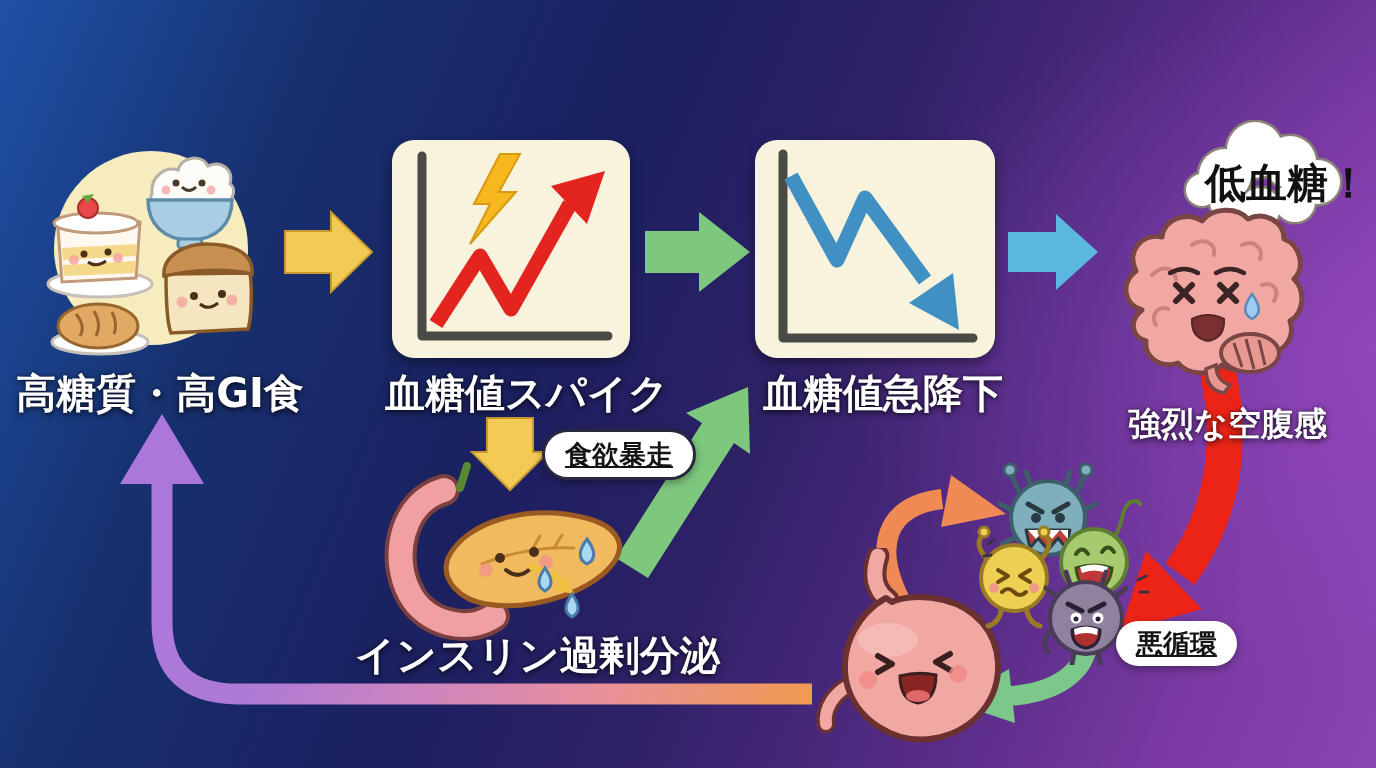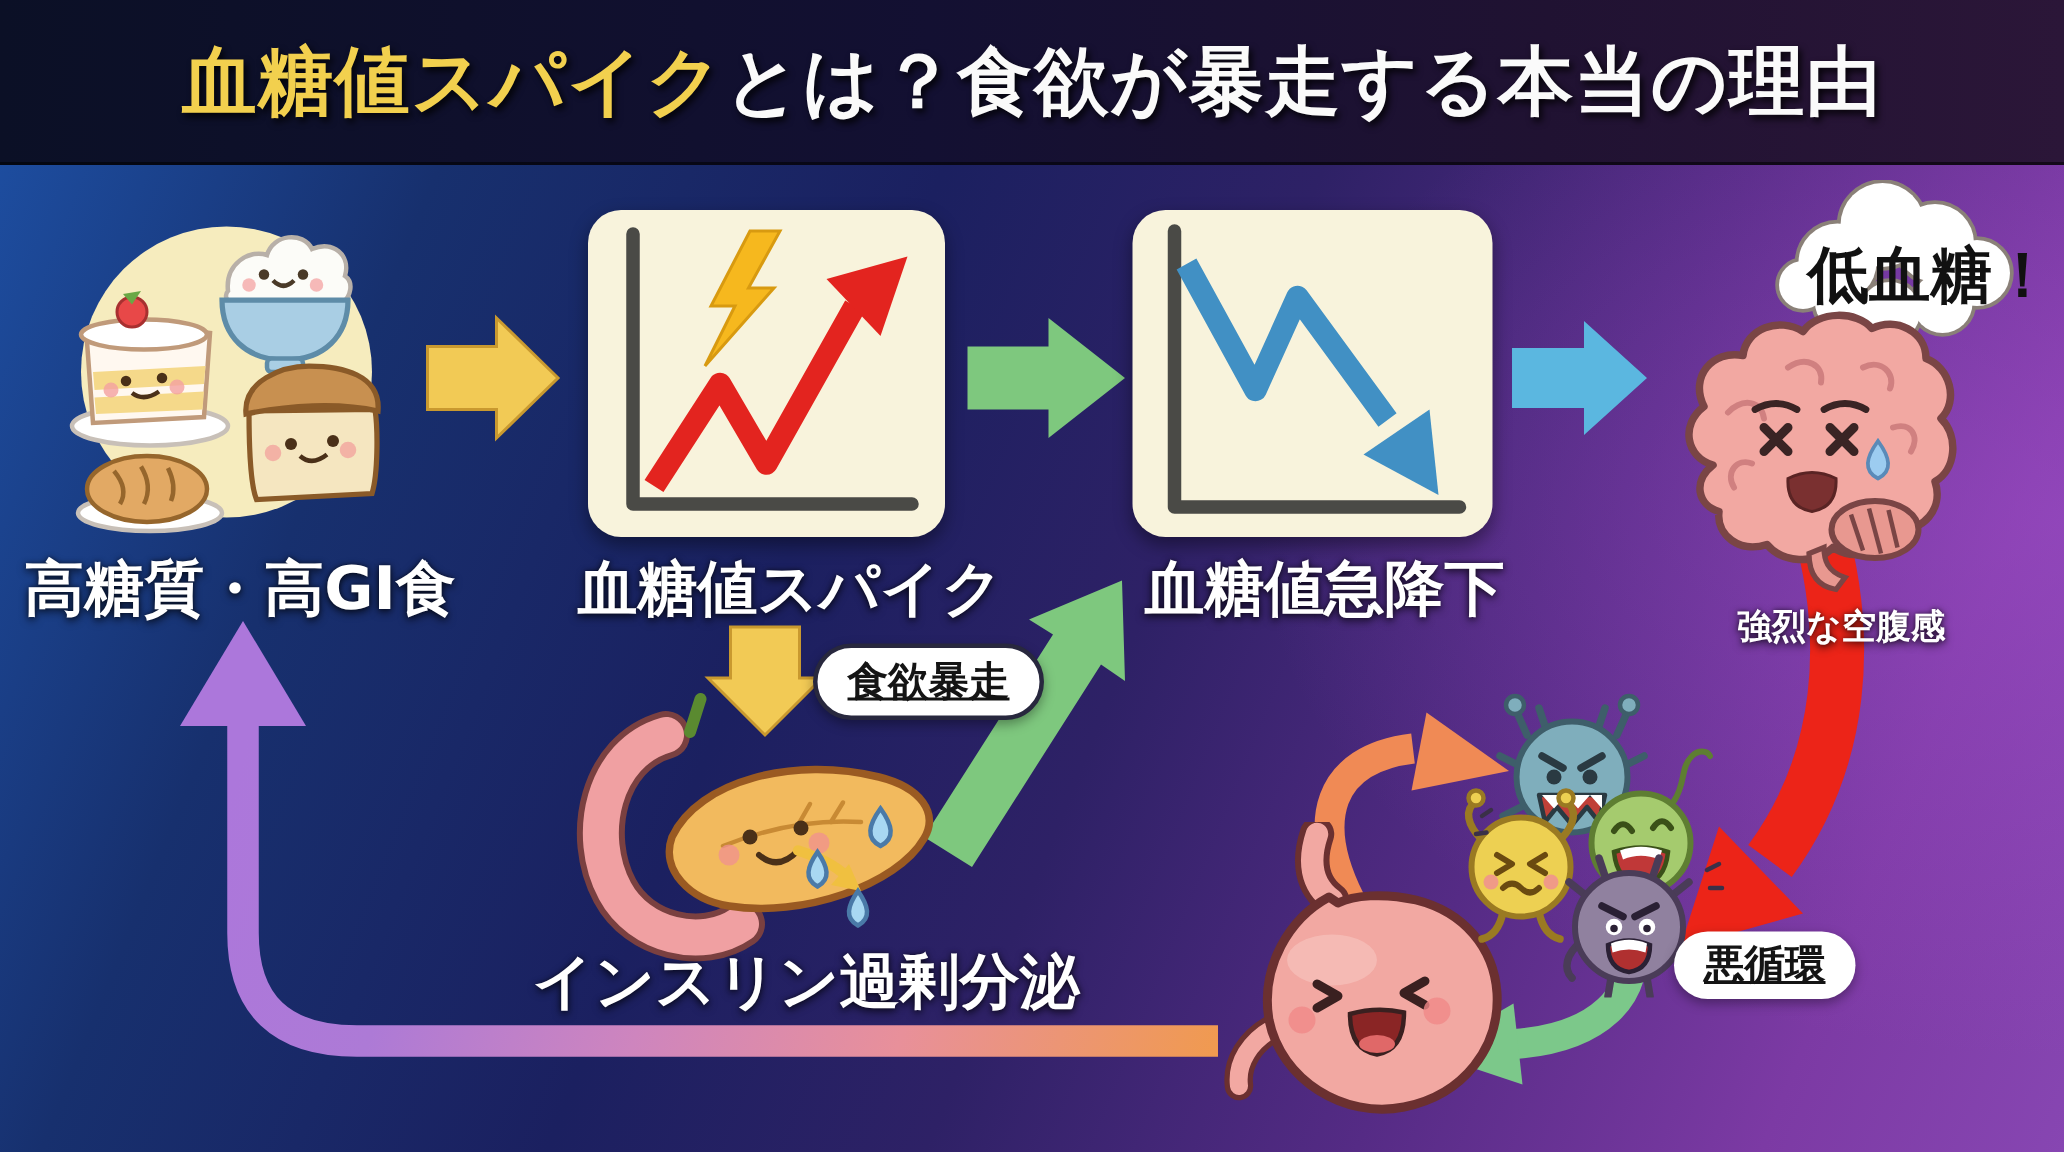--- a/index.html
+++ b/index.html
@@ -42,25 +42,20 @@
     position:absolute;text-align:center;color:#111111;font-weight:900;
     font-size:41px;white-space:nowrap;
   }
   svg{display:block;}
 </style>
 </head>
 <body>
 
 <div class="canvas">
 
-  <div class="titlebar">
-    <div class="title">
-      <span class="hl">血糖値スパイク</span><span class="rest">とは？食欲が暴走する本当の理由</span>
-    </div>
-  </div>
 
   <svg class="abs" style="left:0;top:0" width="1376" height="768" viewBox="0 0 1376 768">
     <defs>
       <linearGradient id="loopGrad" gradientUnits="userSpaceOnUse" x1="812" y1="694" x2="162" y2="500">
         <stop offset="0" stop-color="#F09A50"></stop>
         <stop offset="0.3" stop-color="#E8909A"></stop>
         <stop offset="0.55" stop-color="#CE85BE"></stop>
         <stop offset="0.8" stop-color="#AD7AD6"></stop>
         <stop offset="1" stop-color="#AC77DB"></stop>
       </linearGradient>
@@ -341,19 +336,19 @@
       <line x1="168" y1="120" x2="176" y2="116"></line>
         <line x1="170" y1="132" x2="178" y2="132"></line>
       <line x1="160" y1="178" x2="168" y2="174"></line>
         <line x1="162" y1="190" x2="170" y2="190"></line>
     </g>
   </svg>
 
   <div class="label" style="left:15px;top:370px;width:290px">高糖質・高GI食</div>
   <div class="label" style="left:385px;top:370px;width:250px">血糖値スパイク</div>
   <div class="label" style="left:755px;top:370px;width:256px">血糖値急降下</div>
-  <div class="label" style="left:1105px;top:405px;width:245px;font-size:23px">強烈な空腹感</div>
+  <div class="label" style="left:1105px;top:405px;width:245px;font-size:33px">強烈な空腹感</div>
   <div class="label" style="left:355px;top:632px;width:320px">インスリン過剰分泌</div>
 
   <div class="badge outlined" style="left:542px;top:429px">食欲暴走</div>
   <div class="badge" style="left:1116px;top:621px">悪循環</div>
 
 </div>
 
 </body></html>

